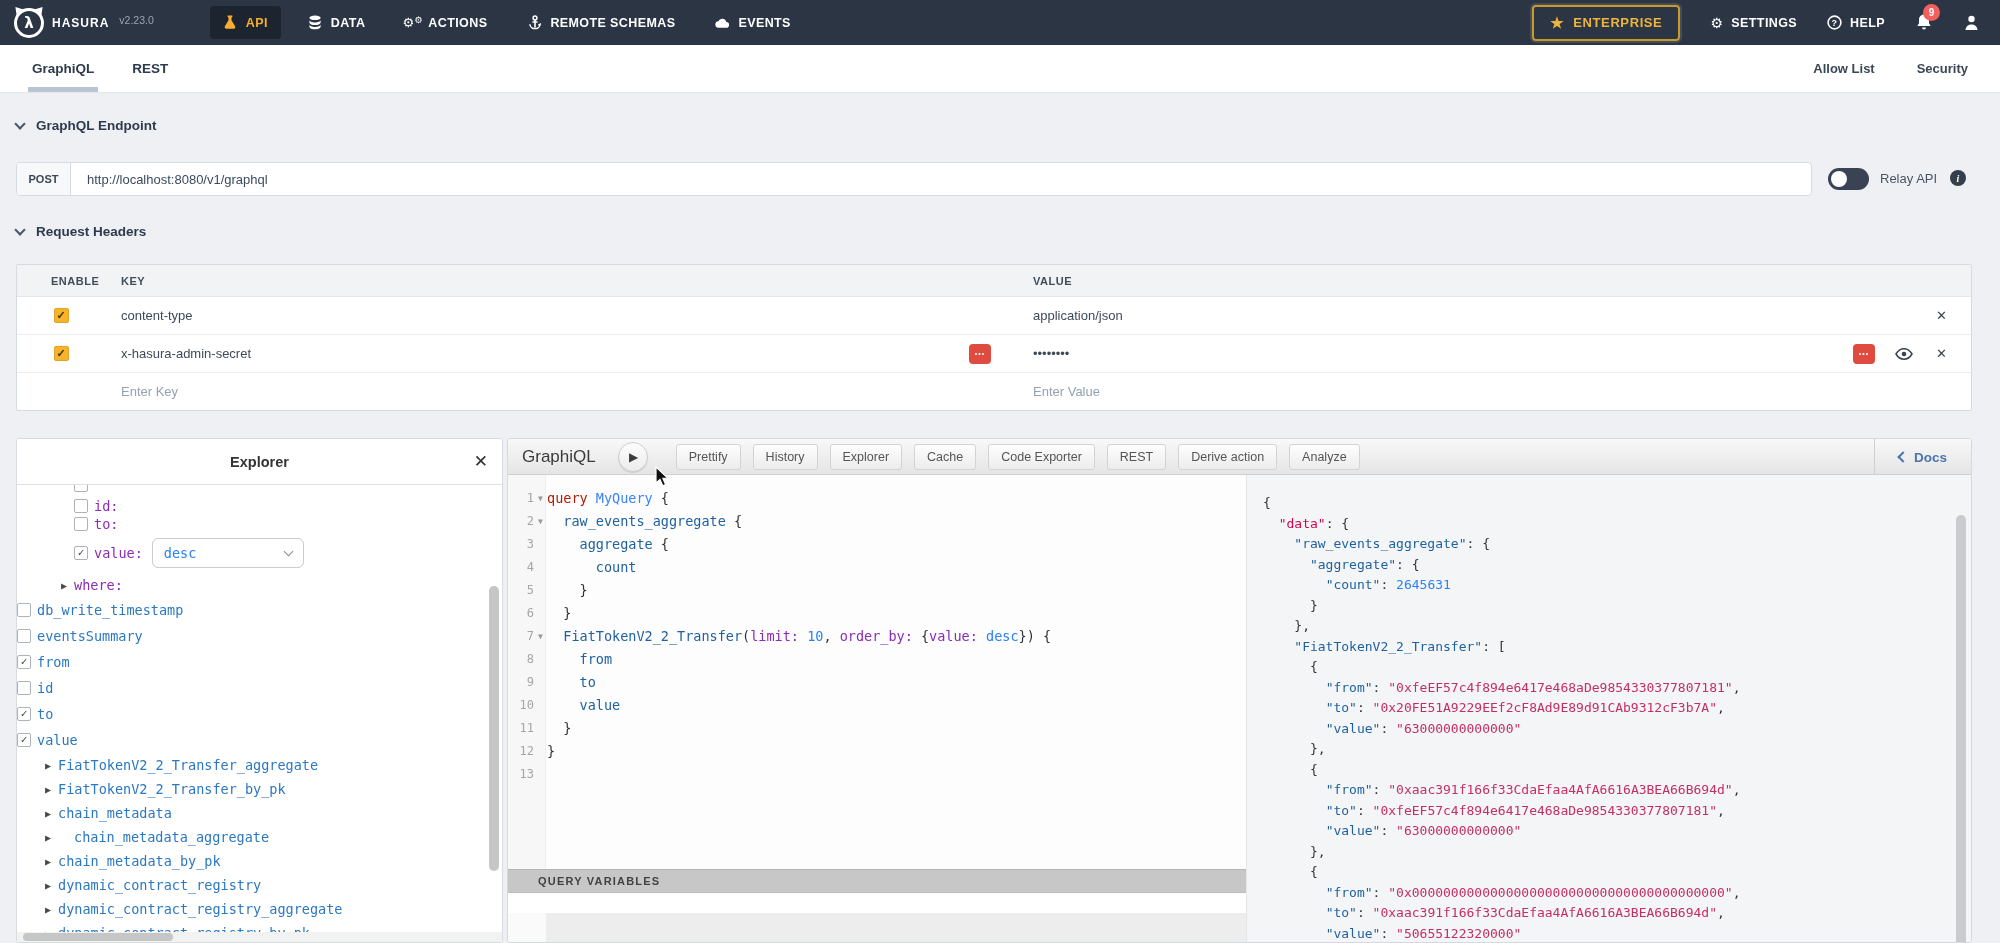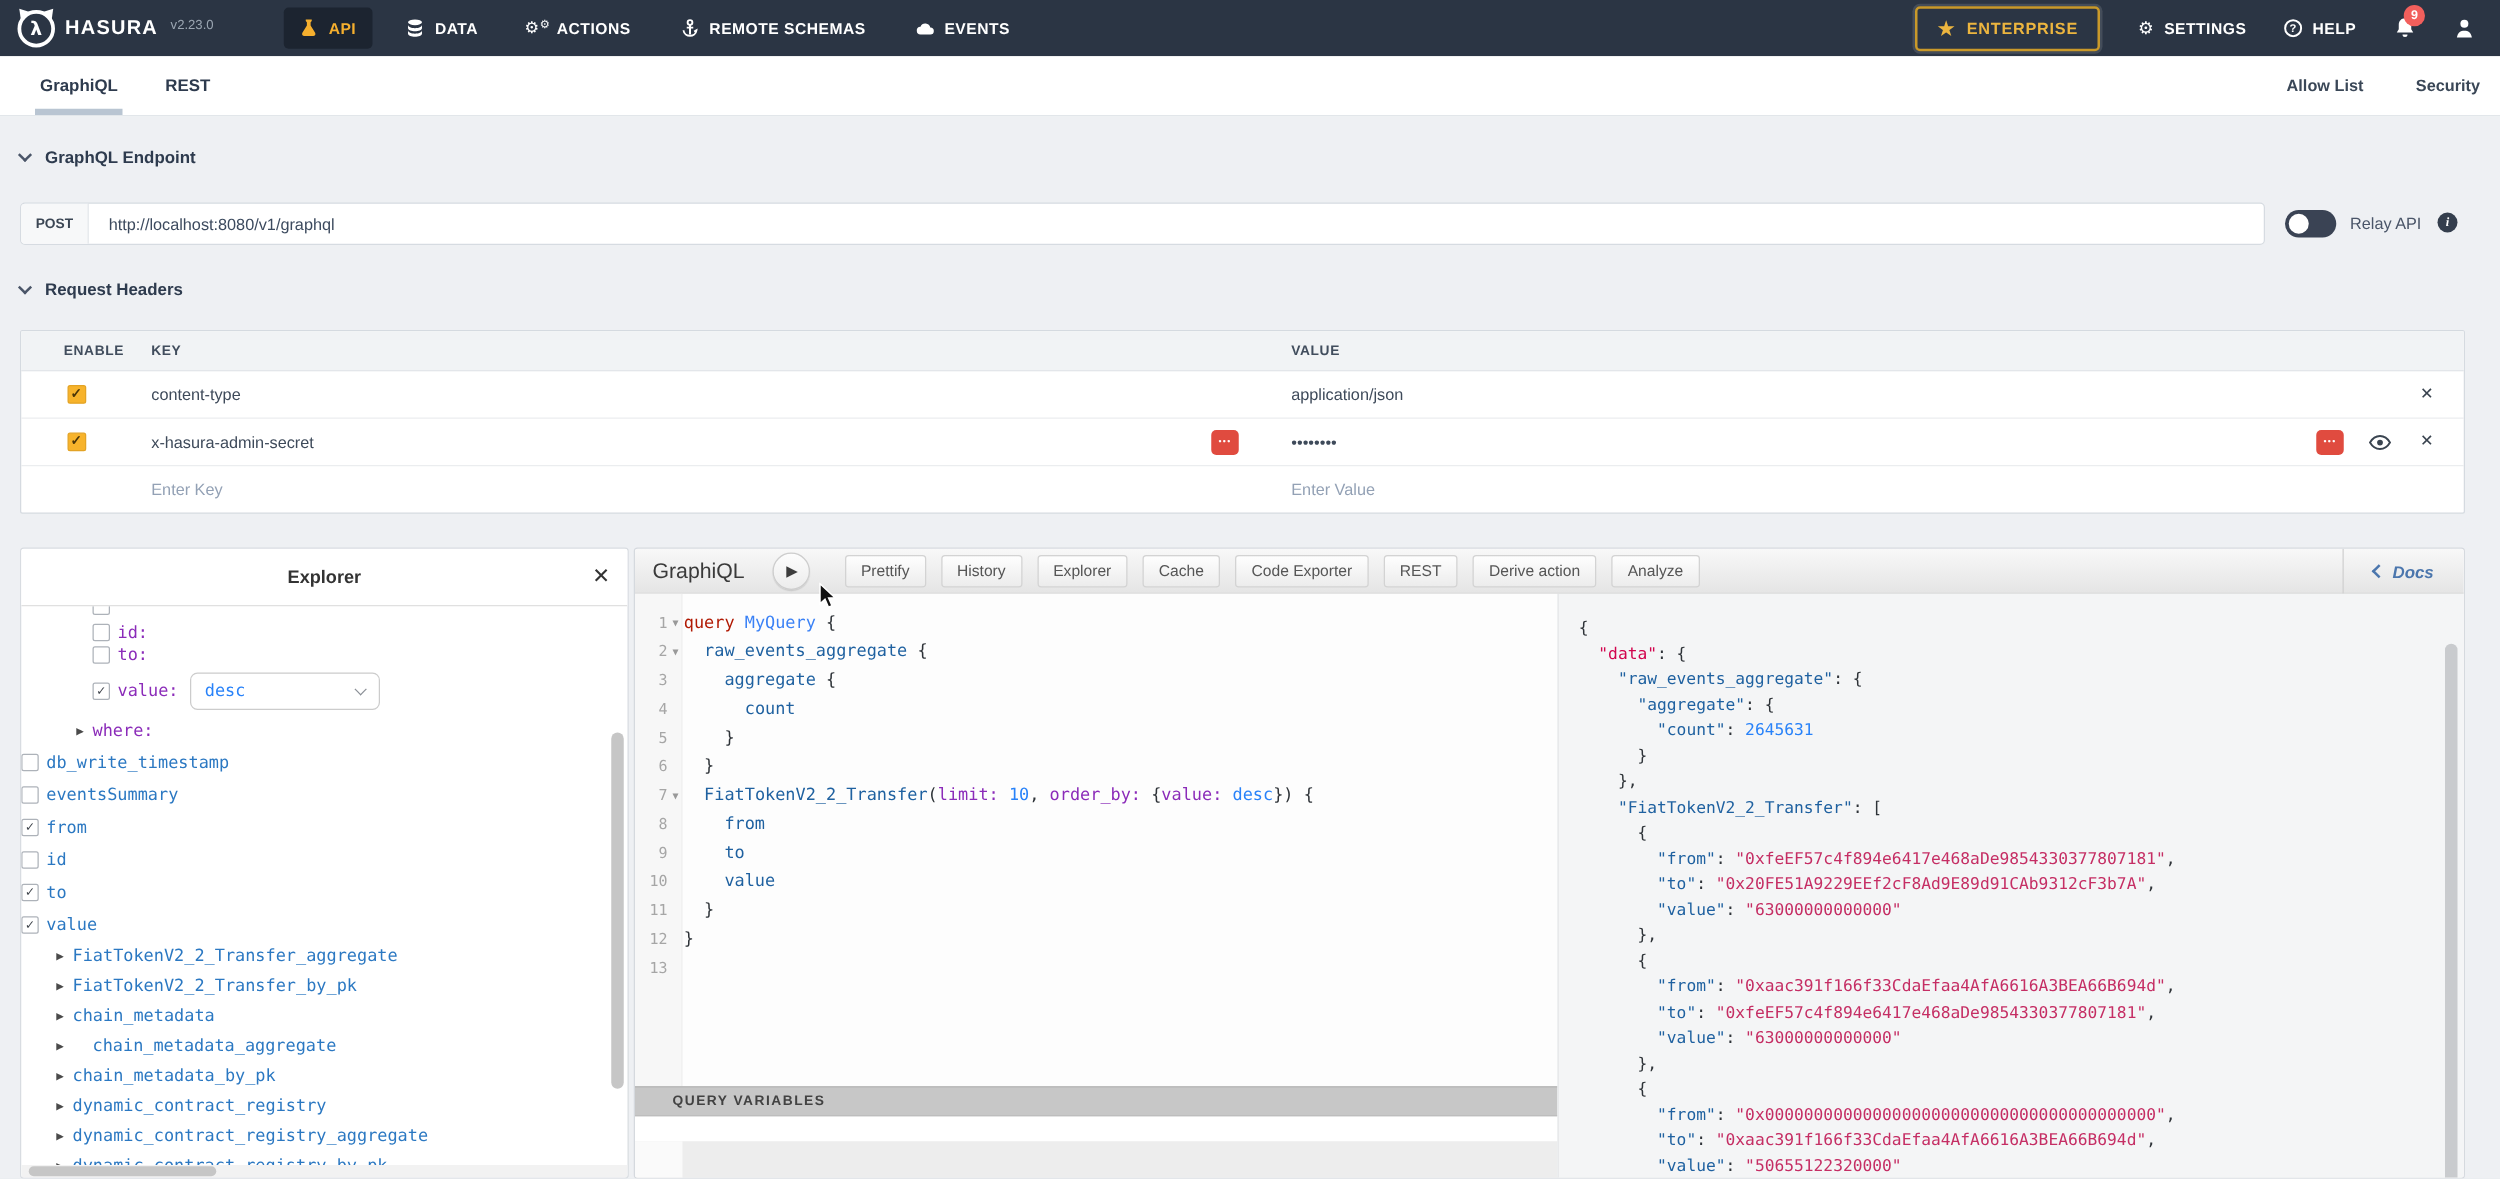--- a/index.html
+++ b/index.html
@@ -11,21 +11,21 @@
   .navbar { position:absolute; left:0; top:0; width:2000px; height:45px; background:#2B3544;
             display:flex; align-items:center; }
   .brand-wrap { display:flex; align-items:center; margin-left:14px; }
   .logo { position:relative; width:30px; height:30px; border:3px solid #fff; border-radius:50%;
           display:flex; align-items:center; justify-content:center; color:#fff; font-weight:bold;
           font-size:15px; font-family:"DejaVu Sans", sans-serif; }
   .logo:before, .logo:after { content:""; position:absolute; width:0; height:0;
           border-left:5px solid transparent; border-right:5px solid transparent; border-bottom:8px solid #fff; }
   .logo:before { left:-4px; top:-5px; transform:rotate(-40deg); }
   .logo:after  { right:-4px; top:-5px; transform:rotate(40deg); }
-  .brand { color:#fff; font-weight:bold; font-size:16px; letter-spacing:1px; margin-left:8px; }
+  .brand { color:#fff; font-weight:bold; font-size:12px; letter-spacing:1px; margin-left:8px; }
   .version { color:#9AA5B1; font-size:10.5px; margin-left:10px; margin-top:-6px; }
   .nav-items { display:flex; align-items:center; margin-left:56px; gap:14px; }
   .nav-item { display:flex; align-items:center; gap:8px; color:#fff; font-size:12.5px; font-weight:bold;
               letter-spacing:.4px; padding:9px 13px; border-radius:4px; cursor:pointer; }
   .nav-item.active { background:#1C2430; color:#F5AF2E; }
   .nav-ico { display:inline-flex; width:15px; justify-content:center; }
   .nav-right { margin-left:auto; display:flex; align-items:center; gap:30px; margin-right:20px; }
   .enterprise-btn { display:flex; align-items:center; gap:9px; border:2px solid #C9992A; border-radius:4px;
                     padding:7px 16px; color:#ECB53F; font-size:13px; font-weight:bold; letter-spacing:.6px;
                     box-shadow:0 0 0 2px rgba(255,255,255,.12); cursor:pointer; }
@@ -42,21 +42,21 @@
 
   
   .tabbar { position:absolute; left:0; top:45px; width:2000px; height:48px; background:#fff;
             border-bottom:1px solid #E2E6EA; display:flex; align-items:center; }
   .tabs { display:flex; gap:38px; margin-left:32px; height:100%; align-items:center; }
   .tab { position:relative; font-size:13.5px; font-weight:bold; color:#2E3B4E; height:100%;
          display:flex; align-items:center; cursor:pointer; }
   .tab .underline { display:none; }
   .tab.active .underline { display:block; position:absolute; left:-4px; right:-4px; bottom:0; height:5px;
                            background:#B9C5D2; }
-  .tab-links { margin-left:auto; display:flex; gap:42px; margin-right:16px; }
+  .tab-links { margin-left:auto; display:flex; gap:42px; margin-right:32px; }
   .tab-link { font-size:13px; font-weight:bold; color:#3A4757; cursor:pointer; }
 
   
   .sec-head { position:absolute; left:16px; display:flex; align-items:center; gap:12px; }
   .chev-down { width:8px; height:8px; border-right:2px solid #4A5568; border-bottom:2px solid #4A5568;
                transform:rotate(45deg); margin-top:-4px; }
   .sec-title { font-size:13.5px; font-weight:bold; color:#2E3B4E; }
 
   
   .endpoint-bar { position:absolute; left:16px; top:162px; width:1796px; height:34px; background:#fff;
@@ -141,21 +141,21 @@
                  border-bottom:1px solid #D0D0D0; display:flex; align-items:center; padding-left:14px; }
   .gql-title { font-size:17px; color:#3A3A3A; margin-right:22px; }
   .play-btn { width:30px; height:30px; border-radius:50%; border:1px solid #CDCDCD;
               background:linear-gradient(#FDFDFD,#ECECEC); box-shadow:0 1px 1px rgba(0,0,0,.12);
               display:flex; align-items:center; justify-content:center; cursor:pointer; }
   .play-glyph { font-size:12px; color:#3C3C3C; margin-left:2px; font-family:"DejaVu Sans", sans-serif; }
   .gql-buttons { display:flex; gap:12px; margin-left:28px; }
   .gql-btn { padding:5px 12px; border:1px solid #D3D3D3; border-radius:3px;
              background:linear-gradient(#FEFEFE,#ECECEC); font-size:12.5px; color:#555; cursor:pointer; }
   .docs-tab { position:absolute; right:0; top:0; height:36px; width:97px; border-left:1px solid #CFCFCF;
-              display:flex; align-items:center; justify-content:center; gap:7px; cursor:pointer;font-style:italic; }
+              display:flex; align-items:center; justify-content:center; gap:7px; cursor:pointer; }
   .docs-label { color:#4B76AD; font-size:13.5px; font-weight:bold; }
   .chev-left { width:8px; height:8px; border-left:2.5px solid #4B76AD; border-bottom:2.5px solid #4B76AD;
                transform:rotate(45deg); }
 
   
   .editor { position:absolute; left:0; top:36px; width:738px; height:414px; background:#FDFDFD; overflow:hidden; }
   .gutter-strip { position:absolute; left:0; top:0; bottom:0; width:38px; background:#F7F7F7;
                   border-right:1px solid #EFEFEF; }
   .code-lines { position:relative; padding-top:12px; font-family:"DejaVu Sans Mono", monospace; font-size:13.5px; }
   .ql-line { display:flex; height:23px; line-height:23px; }

